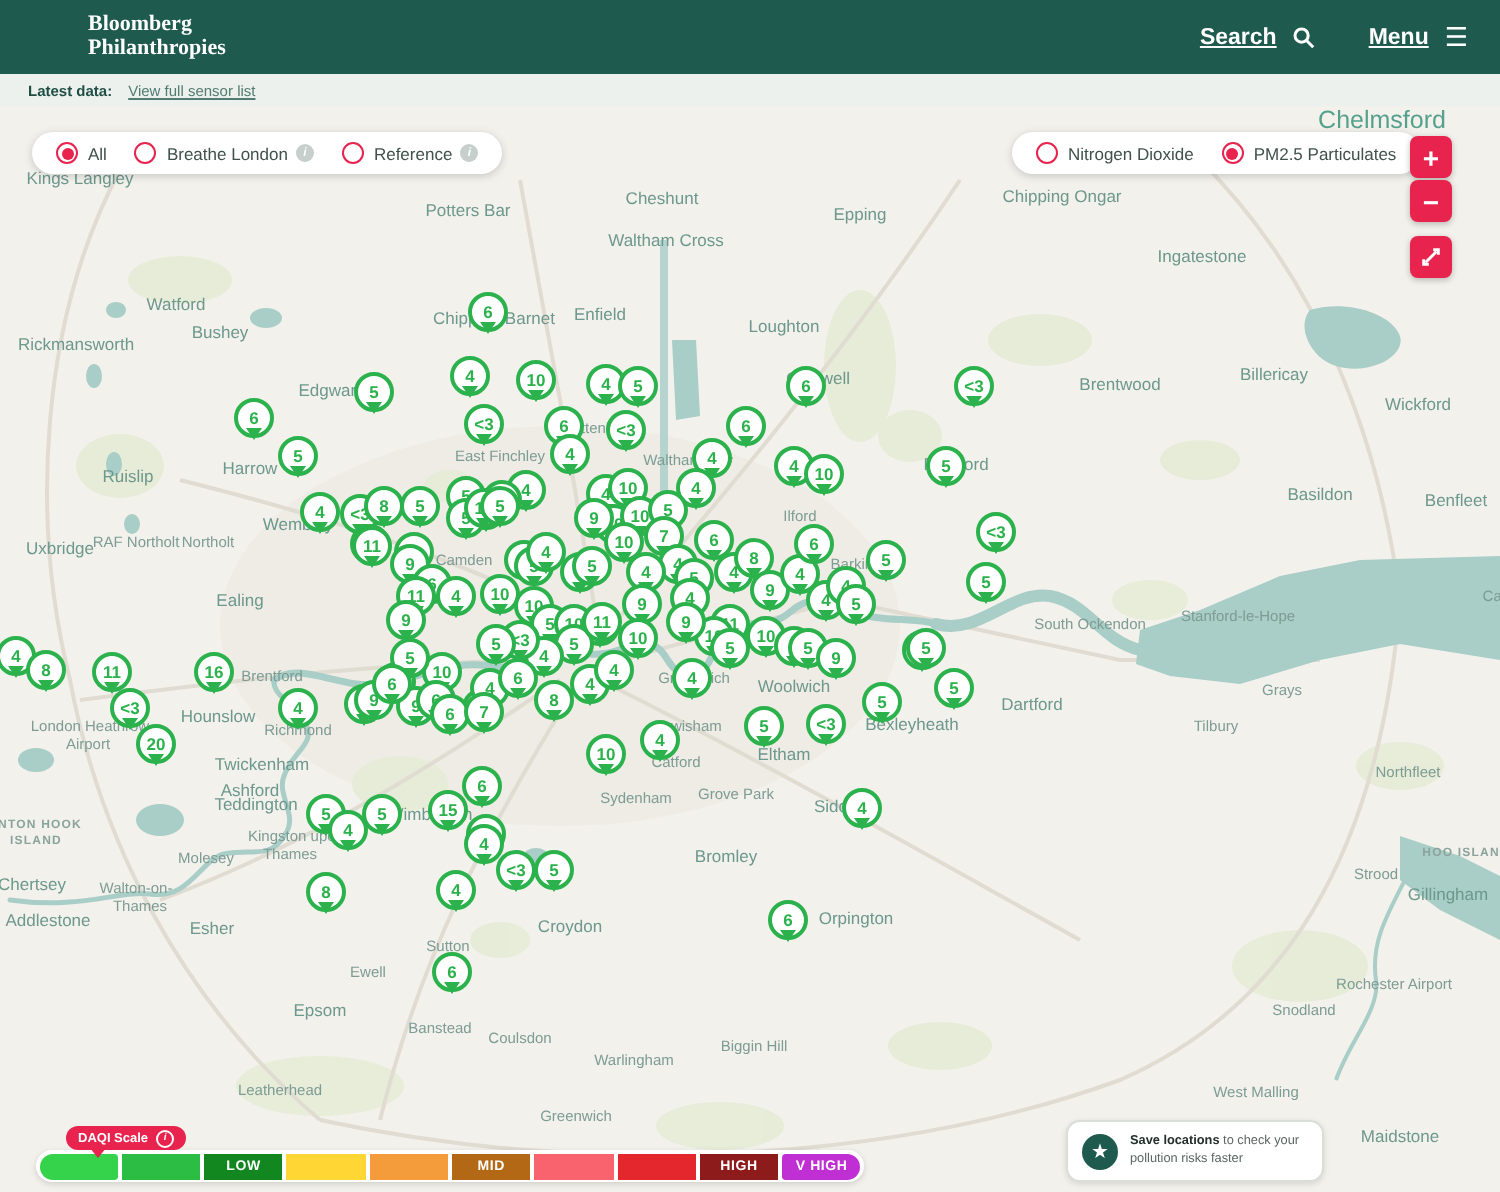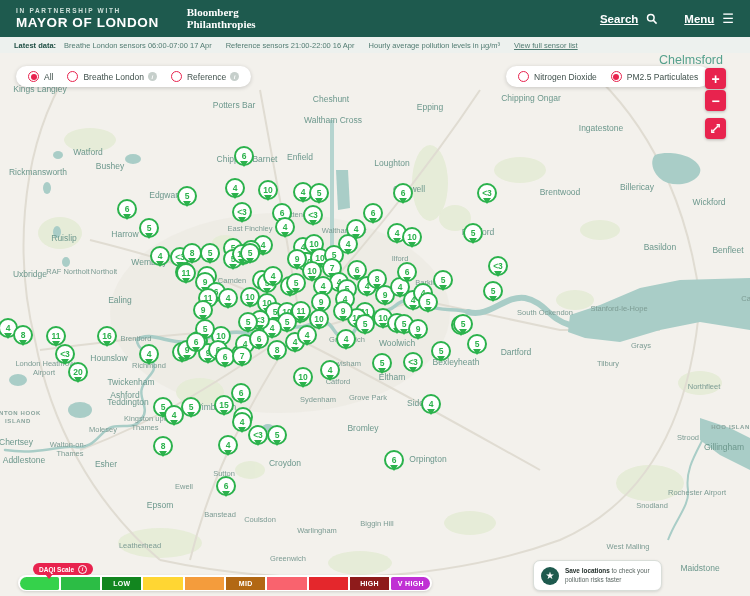--- a/index.html
+++ b/index.html
@@ -610,44 +610,39 @@
       </div>
       <div class="pin" style="left: 330px; top: 370px;">
         <span>4</span>
       </div>
       <div class="pin" style="left: 431px; top: 404px;">
         <span>4</span>
       </div>
     </div>
 
   <div class="header">
-    <div class="partner">
-      <div class="small">IN PARTNERSHIP WITH</div>
-      <div class="big">MAYOR OF LONDON</div>
-    </div>
     <div class="bloomberg">
       <div>Bloomberg</div>
       <div>Philanthropies</div>
     </div>
     <div class="header-right">
       <span class="hlink">Search</span>
       <span class="hicon">
         <svg width="12" height="12" viewBox="0 0 12 12">
             <circle cx="4.8" cy="4.8" r="3.3" stroke="#fff" stroke-width="1.5" fill="none"></circle>
             <line x1="7.4" y1="7.4" x2="10.6" y2="10.6" stroke="#fff" stroke-width="1.5"></line>
           </svg>
       </span>
       <span class="hlink">Menu</span>
       <span class="hicon hamburger">☰</span>
     </div>
   </div>
 
   <div class="status">
     <b>Latest data:</b>
-    <span><span class="itm">Breathe London sensors 06:00-07:00 17 Apr</span><span class="itm">Reference sensors 21:00-22:00 16 Apr</span><span class="itm">Hourly average pollution levels in µg/m³</span></span>
     <a>View full sensor list</a>
   </div>
 
   <div class="pill" style="left:16px;top:66px;">
       <span class="radio-item">
         <span class="radio sel"></span>
         <span>All</span>
       </span>
       <span class="radio-item">
         <span class="radio"></span>

